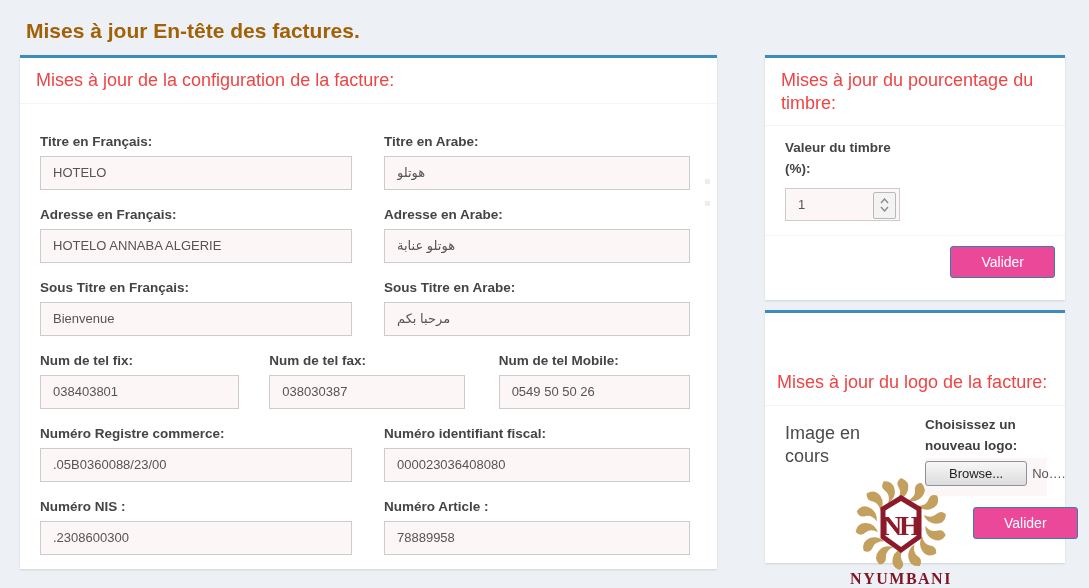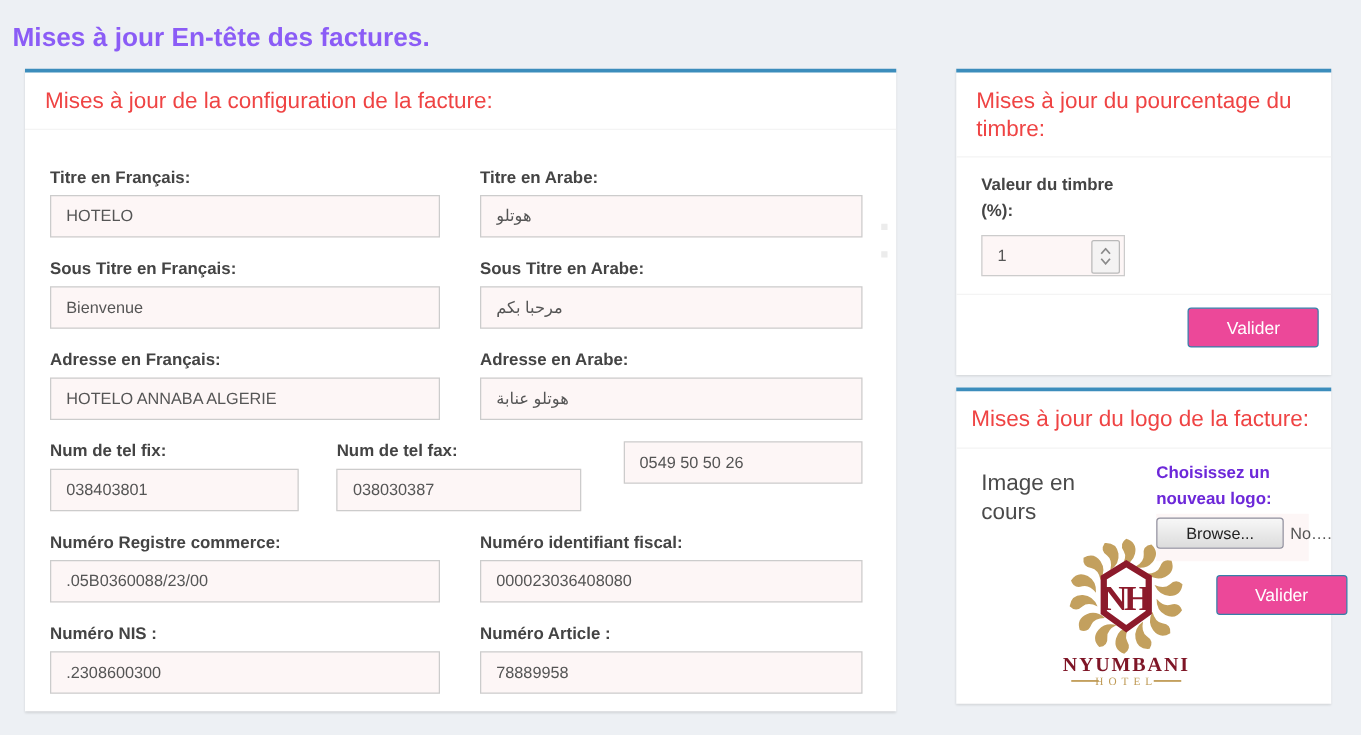--- a/index.html
+++ b/index.html
@@ -1,19 +1,19 @@
 <!DOCTYPE html>
 <html><head>
 <meta charset="utf-8">
 <style>
   html,body{margin:0;padding:0;}
   body{font-family:"Liberation Sans","DejaVu Sans",sans-serif;}
   .screen{position:relative;width:1089px;height:588px;background:#edf0f4;overflow:hidden;}
 
-  .page-title{position:absolute;left:10px;top:5px;font-size:21px;color:#8b5cf6;}
+  .page-title{position:absolute;left:26px;top:5px;font-size:21px;color:#a16207;}
 
   .box{position:absolute;background:#fff;border-top:3px solid #3c8dbc;
        box-shadow:0 1px 2px rgba(0,0,0,0.12);}
   .box-header{padding:11px 16px;font-size:18px;color:#ef4444;border-bottom:1px solid #f4f4f4;line-height:1.25;}
   .box-footer{border-top:1px solid #f4f4f4;padding:10px 10px;}
 
   
   .box-config{left:20px;top:55px;width:697px;height:511px;overflow:hidden;}
   .box-config .box-body{padding:30px 27px 0 20px;position:relative;}
   .frow{display:flex;margin-bottom:17px;}
@@ -41,24 +41,24 @@
   .numinput{height:33px;padding-right:30px;}
   .spinner{position:absolute;top:4px;right:4px;width:21px;height:25px;background:#f4f3f3;
            border:1px solid #b9b9b9;border-radius:2px;display:flex;flex-direction:column;
            align-items:center;justify-content:center;gap:2px;cursor:pointer;}
   .btn-primary{display:inline-block;background:#ec4899;border:1px solid #367fa9;color:#fff;
                font-size:14px;padding:7px 30px;border-radius:3px;cursor:pointer;
                font-family:"Liberation Sans","DejaVu Sans",sans-serif;}
   .footer-right{text-align:right;}
 
   .box-logo{left:765px;top:310px;width:300px;height:250px;}
-  .box-logo .box-header{white-space:nowrap;padding:11px 12px;}
+  .box-logo .box-header{white-space:nowrap;padding:11px 12px;margin-top:47px;}
   .box-logo .box-body{position:relative;height:195px;}
   .img-label{position:absolute;left:20px;top:16px;width:95px;font-size:18px;color:#4a4a4a;line-height:1.3;}
-  .choose-label{position:absolute;left:160px;top:8px;width:125px;font-size:13.5px;font-weight:700;color:#6d28d9;line-height:1.6;}
+  .choose-label{position:absolute;left:160px;top:8px;width:125px;font-size:13.5px;font-weight:700;color:#404040;line-height:1.6;}
   .filebox{position:absolute;left:160px;top:52px;width:122px;height:38px;background:#fdf6f6;
            display:flex;align-items:flex-start;padding-top:3px;box-sizing:border-box;cursor:pointer;}
   .browse-btn{background:linear-gradient(#f7f7f7,#dcdcdc);border:1px solid #8f8f9d;border-radius:3px;
               font-size:13px;color:#222;padding:4px 23px;cursor:pointer;
               font-family:"Liberation Sans","DejaVu Sans",sans-serif;}
   .file-status{font-size:13px;color:#555;margin-left:5px;padding-top:5px;}
   .logo-valider{position:absolute;left:208px;top:101px;}
   .logo-wrap{position:absolute;left:76px;top:66px;width:120px;height:126px;}
 </style>
 </head>
@@ -78,50 +78,51 @@
           <input class="finput" value="HOTELO" style="">
         </div>
         <div class="col-b">
           <label class="flabel">Titre en Arabe:</label>
           <input class="finput" value="هوتلو" style="">
         </div>
       </div>
 
       <div class="frow">
         <div class="col-a">
+          <label class="flabel">Adresse en Français:</label>
+          <input class="finput" value="HOTELO ANNABA ALGERIE" style="">
+        </div>
+        <div class="col-b">
+          <label class="flabel">Adresse en Arabe:</label>
+          <input class="finput" value="هوتلو عنابة" style="">
+        </div>
+      </div>
+
+      <div class="frow">
+        <div class="col-a">
           <label class="flabel">Sous Titre en Français:</label>
           <input class="finput" value="Bienvenue" style="">
         </div>
         <div class="col-b">
           <label class="flabel">Sous Titre en Arabe:</label>
           <input class="finput" value="مرحبا بكم" style="">
-        </div>
-      </div>
-
-      <div class="frow">
-        <div class="col-a">
-          <label class="flabel">Adresse en Français:</label>
-          <input class="finput" value="HOTELO ANNABA ALGERIE" style="">
-        </div>
-        <div class="col-b">
-          <label class="flabel">Adresse en Arabe:</label>
-          <input class="finput" value="هوتلو عنابة" style="">
         </div>
       </div>
 
       <div class="frow">
         <div class="col-t1">
           <label class="flabel">Num de tel fix:</label>
           <input class="finput" value="038403801" style="">
         </div>
         <div class="col-t2">
           <label class="flabel">Num de tel fax:</label>
           <input class="finput" value="038030387" style="">
         </div>
         <div class="col-t3">
+          <label class="flabel">Num de tel Mobile:</label>
           <input class="finput" value="0549 50 50 26" style="">
         </div>
       </div>
 
       <div class="frow">
         <div class="col-a">
           <label class="flabel">Numéro Registre commerce:</label>
           <input class="finput" value=".05B0360088/23/00" style="">
         </div>
         <div class="col-b">

